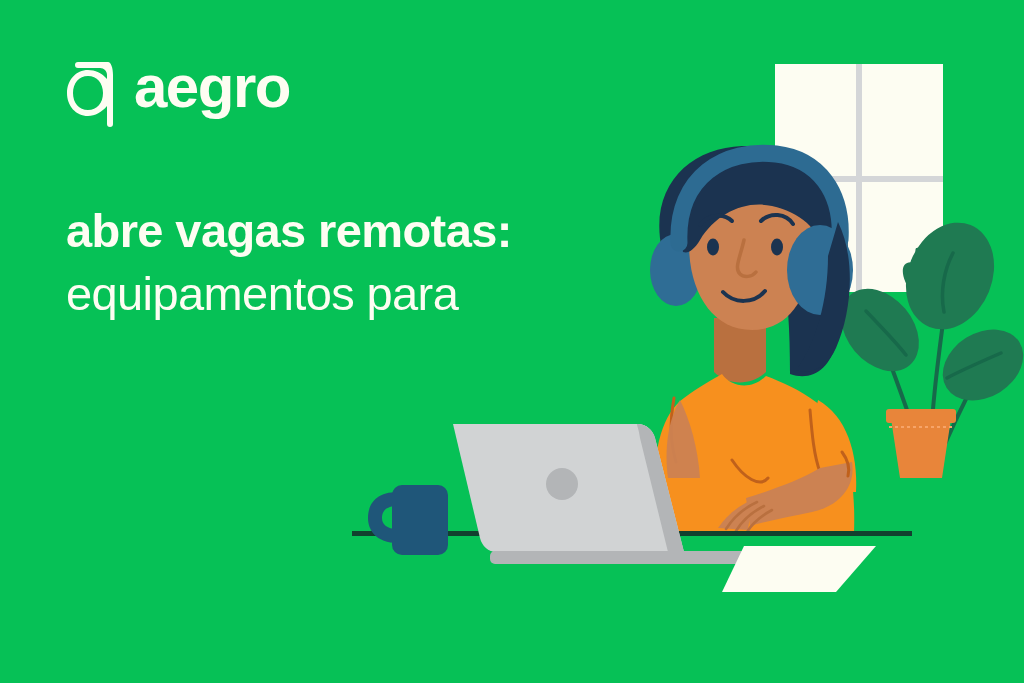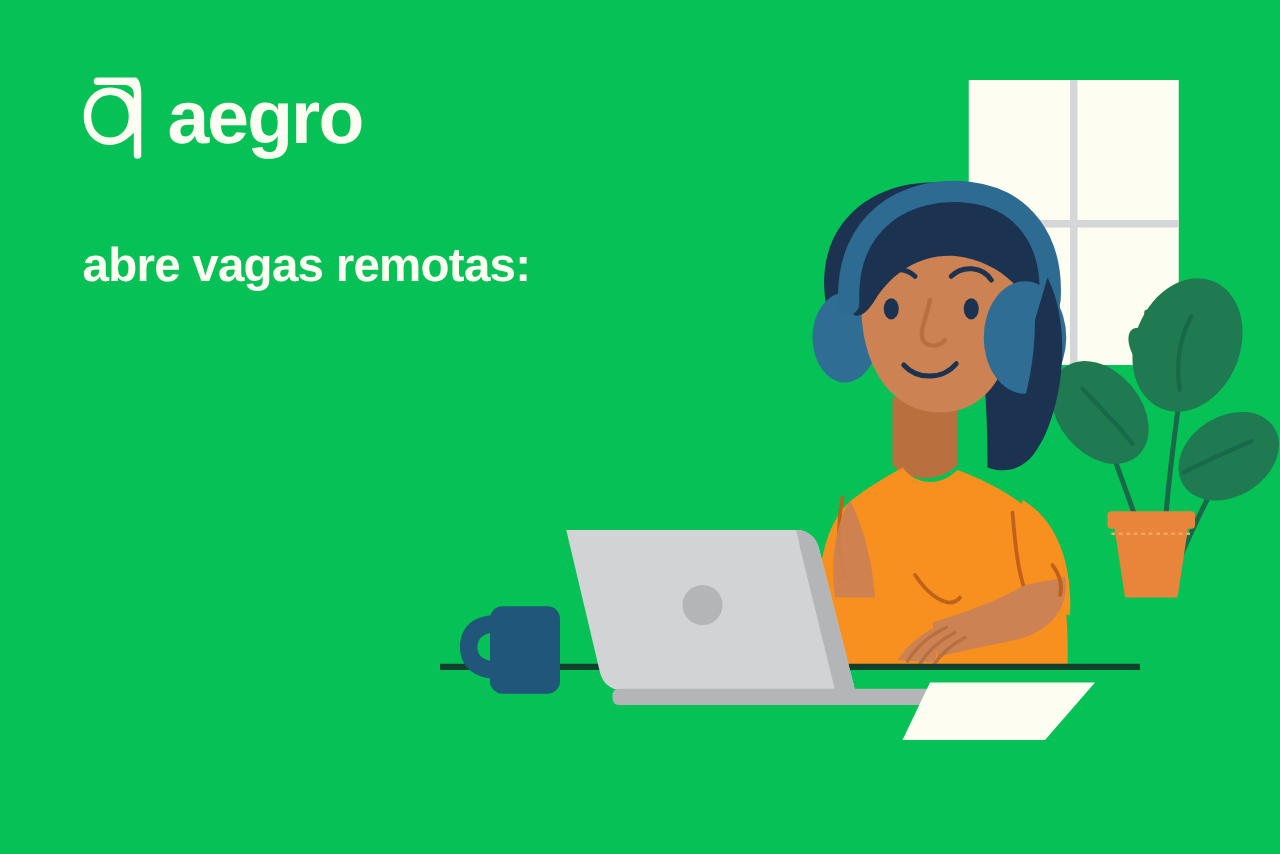--- a/index.html
+++ b/index.html
@@ -18,40 +18,40 @@
     overflow: hidden;
     background: #06c156;
   }
 
   
   .brand {
     position: absolute;
     left: 64px;
     top: 57px;
     display: flex;
-    align-items: center;
+    align-items: flex-start;
     gap: 14px;
   }
   .brand-mark { display: block; }
   .brand-word {
     color: #fdfdf2;
     font-size: 60px;
     font-weight: 700;
     letter-spacing: -1.5px;
     line-height: 1;
   }
 
   
   .headline {
     position: absolute;
     left: 66px;
-    top: 188px;
+    top: 200px;
     width: 600px;
     color: #fdfdf2;
-    font-size: 38px;
+    font-size: 47px;
     line-height: 1.33;
     letter-spacing: -0.6px;
   }
   .headline .ln { display: block; white-space: nowrap; }
   .headline .ln.bold { font-weight: 700; }
   .headline .ln.light { font-weight: 400; }
 
   
   .illustration {
     position: absolute;
@@ -190,15 +190,16 @@
 
   <div class="brand">
     <svg class="brand-mark" width="56" height="74" viewBox="0 0 56 74" aria-hidden="true">
       <path d="M44 5 H14 C12 5 11 6 11 8 C11 10 12 11 14 11 H36 C40 11 43 14 43 18 V22 C38 16 31 13 24 13 C12 13 3 23 3 36 C3 49 12 59 24 59 C31 59 38 55 43 49 V67 C43 69 44 70 46 70 C48 70 49 69 49 67 V18 C49 11 47 5 44 5 Z M24 53 C15 53 9 46 9 36 C9 26 15 19 24 19 C33 19 39 26 39 36 C39 46 33 53 24 53 Z" fill="#fdfdf2"></path>
     </svg>
     <span class="brand-word">aegro</span>
   </div>
 
   <div class="headline">
     <span class="ln bold">abre vagas remotas:</span>
+    <span class="ln light">equipamentos para</span>
   </div>
 
 </div>
 
 </body></html>

